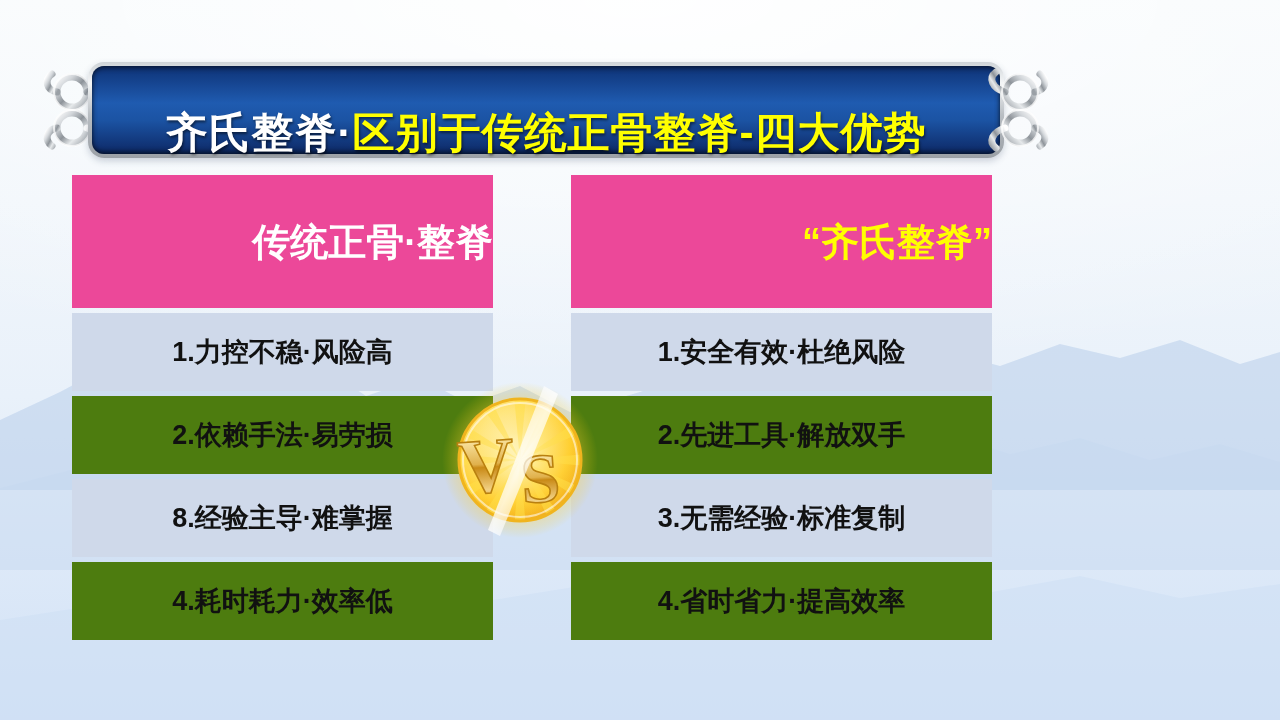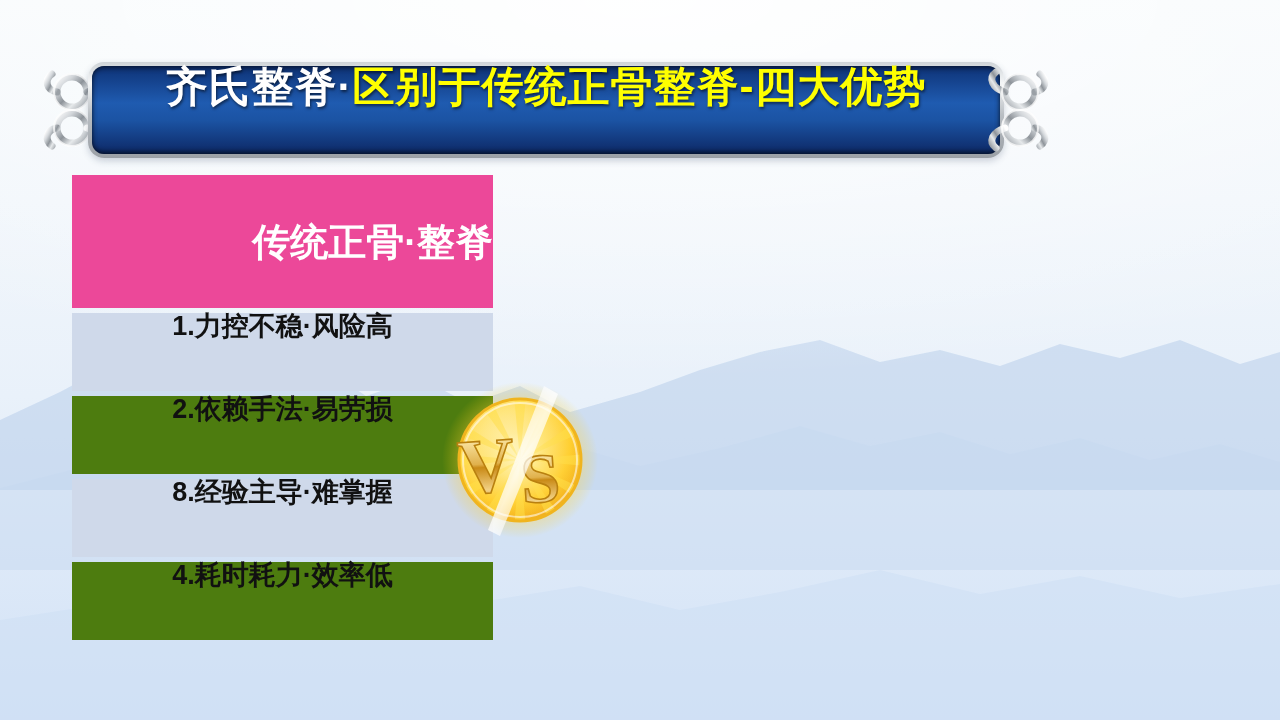--- a/index.html
+++ b/index.html
@@ -27,21 +27,21 @@
   .banner{position:absolute;left:46px;right:46px;top:2px;height:96px;
     border-radius:16px;
     background:
       linear-gradient(180deg,#cfd4d8 0%,#f4f6f7 22%,#b9bec3 55%,#9ba0a6 100%);
     padding:4px;
     box-sizing:border-box;
     box-shadow:0 3px 7px rgba(40,60,90,.22);}
   .banner-inner{width:100%;height:100%;border-radius:12px;box-sizing:border-box;
     background:
       linear-gradient(180deg,#0e2f6e 0%,#123c84 10%,#1f5bb0 42%,#1b53a3 62%,#103172 92%,#0b2459 100%);
-    display:flex;align-items:flex-start;justify-content:center;
+    display:flex;align-items:flex-end;justify-content:center;
     box-shadow:inset 0 2px 5px rgba(0,0,0,.45),inset 0 -2px 5px rgba(0,0,0,.45);}
   .banner-text{font-size:42px;font-weight:bold;letter-spacing:1px;white-space:nowrap;
     line-height:1;}
   .banner-text .w{color:#ffffff;text-shadow:1px 2px 3px rgba(0,0,0,.55);}
   .banner-text .y{color:#ffff00;text-shadow:1px 2px 3px rgba(0,0,0,.55);}
 
   
   .cols{position:absolute;left:72px;top:175px;width:920px;height:476px;}
   .col{position:absolute;top:0;width:421px;height:476px;}
   .col.left{left:0;}
@@ -49,21 +49,21 @@
 
   .col-head{height:133px;box-sizing:border-box;
     background:#ec4899;
     display:flex;align-items:center;justify-content:flex-end;}
   .col-head .ht{font-size:38px;font-weight:bold;line-height:1;white-space:nowrap;}
   .ht.white{color:#ffffff;}
   .ht.yellow{color:#ffff00;}
 
   .rows{margin-top:5px;}
   .row{height:78px;margin-bottom:5px;box-sizing:border-box;
-    display:flex;justify-content:center;}
+    display:flex;align-items:center;justify-content:center;}
   .row:last-child{margin-bottom:0;}
   .row.odd{background:#cfd9ea;}
   .row.even{background:#4d7c0f;}
   .row-text{font-size:27px;font-weight:bold;color:#111111;white-space:nowrap;line-height:1;}
 
   
   .vs{position:absolute;left:440px;top:380px;width:160px;height:160px;}
   .vs svg{display:block;width:160px;height:160px;}
 </style>
 </head>
@@ -160,20 +160,39 @@
         </div>
         <div class="row odd">
           <span class="row-text">8.经验主导·难掌握</span>
         </div>
         <div class="row even">
           <span class="row-text">4.耗时耗力·效率低</span>
         </div>
       </div>
     </div>
 
+    <div class="col right">
+      <div class="col-head">
+        <span class="ht yellow">“齐氏整脊”</span>
+      </div>
+      <div class="rows">
+        <div class="row odd">
+          <span class="row-text">1.安全有效·杜绝风险</span>
+        </div>
+        <div class="row even">
+          <span class="row-text">2.先进工具·解放双手</span>
+        </div>
+        <div class="row odd">
+          <span class="row-text">3.无需经验·标准复制</span>
+        </div>
+        <div class="row even">
+          <span class="row-text">4.省时省力·提高效率</span>
+        </div>
+      </div>
+    </div>
   </div>
 
   <div class="vs">
     <svg viewBox="0 0 160 160" aria-hidden="true">
       <defs>
         <radialGradient id="glow" cx="50%" cy="50%" r="50%">
           <stop offset="0%" stop-color="#fff6c0" stop-opacity="1"></stop>
           <stop offset="45%" stop-color="#ffe066" stop-opacity=".85"></stop>
           <stop offset="75%" stop-color="#ffd23a" stop-opacity=".35"></stop>
           <stop offset="100%" stop-color="#ffcc00" stop-opacity="0"></stop>

